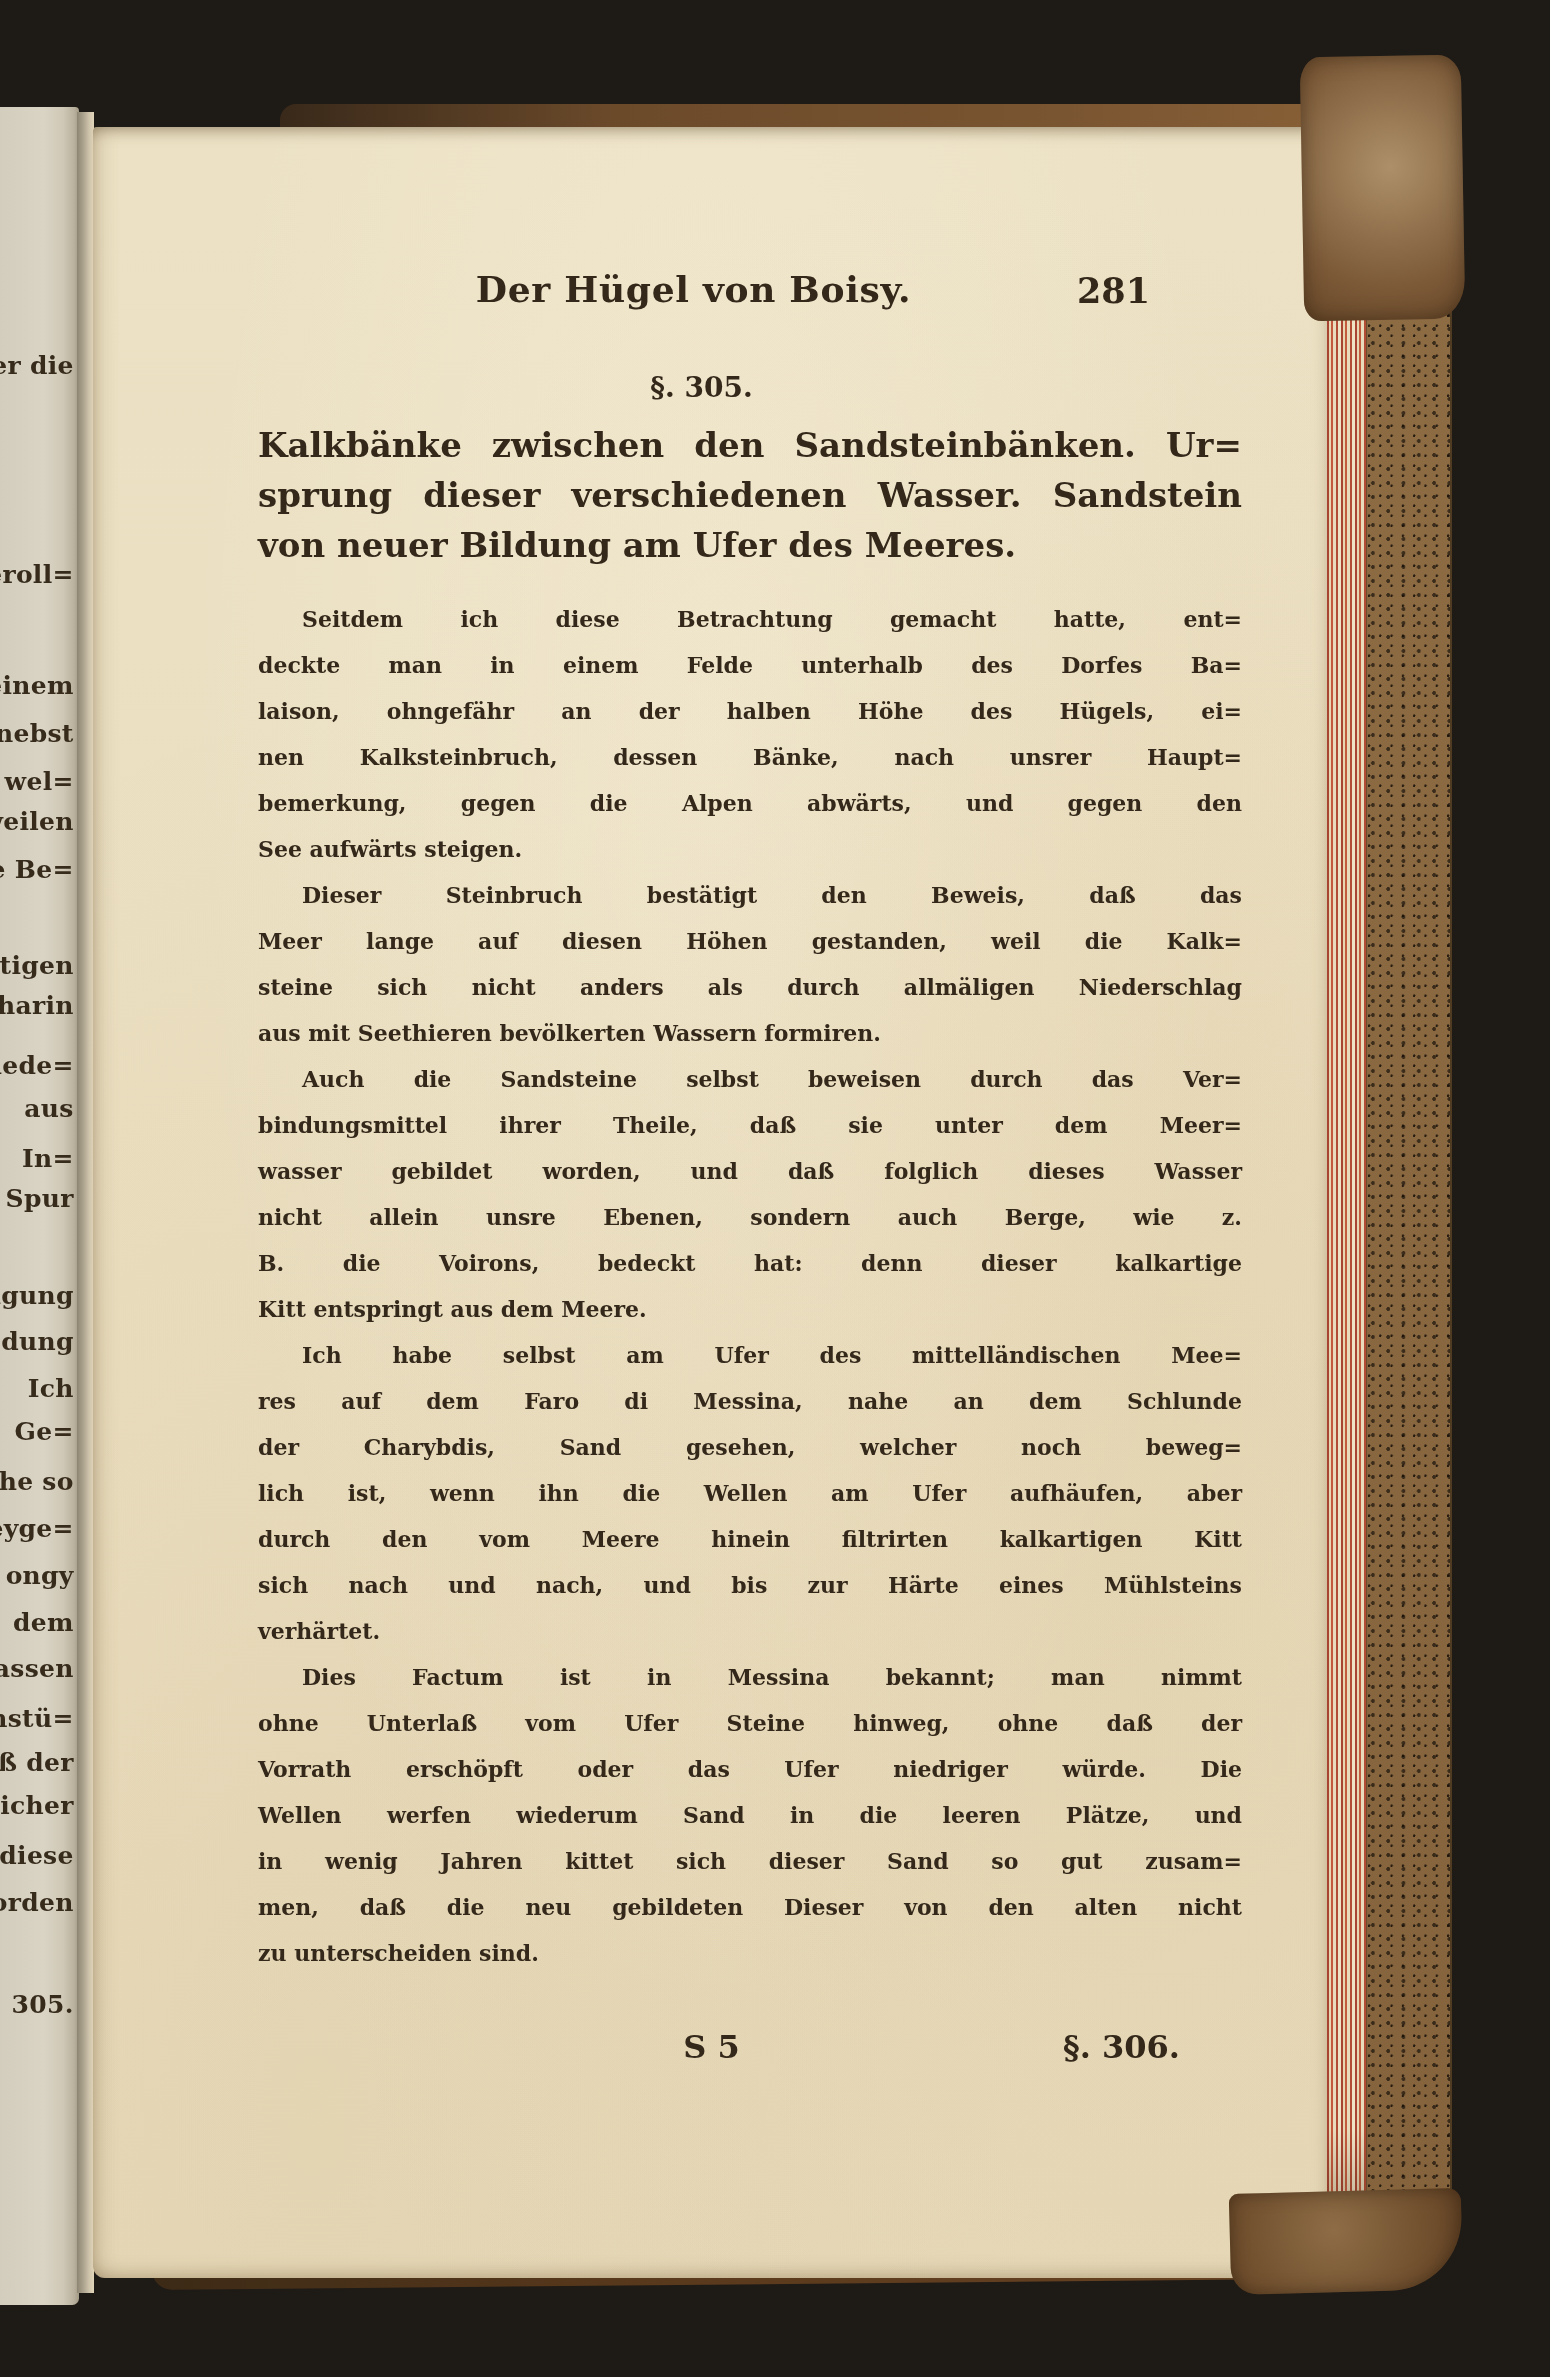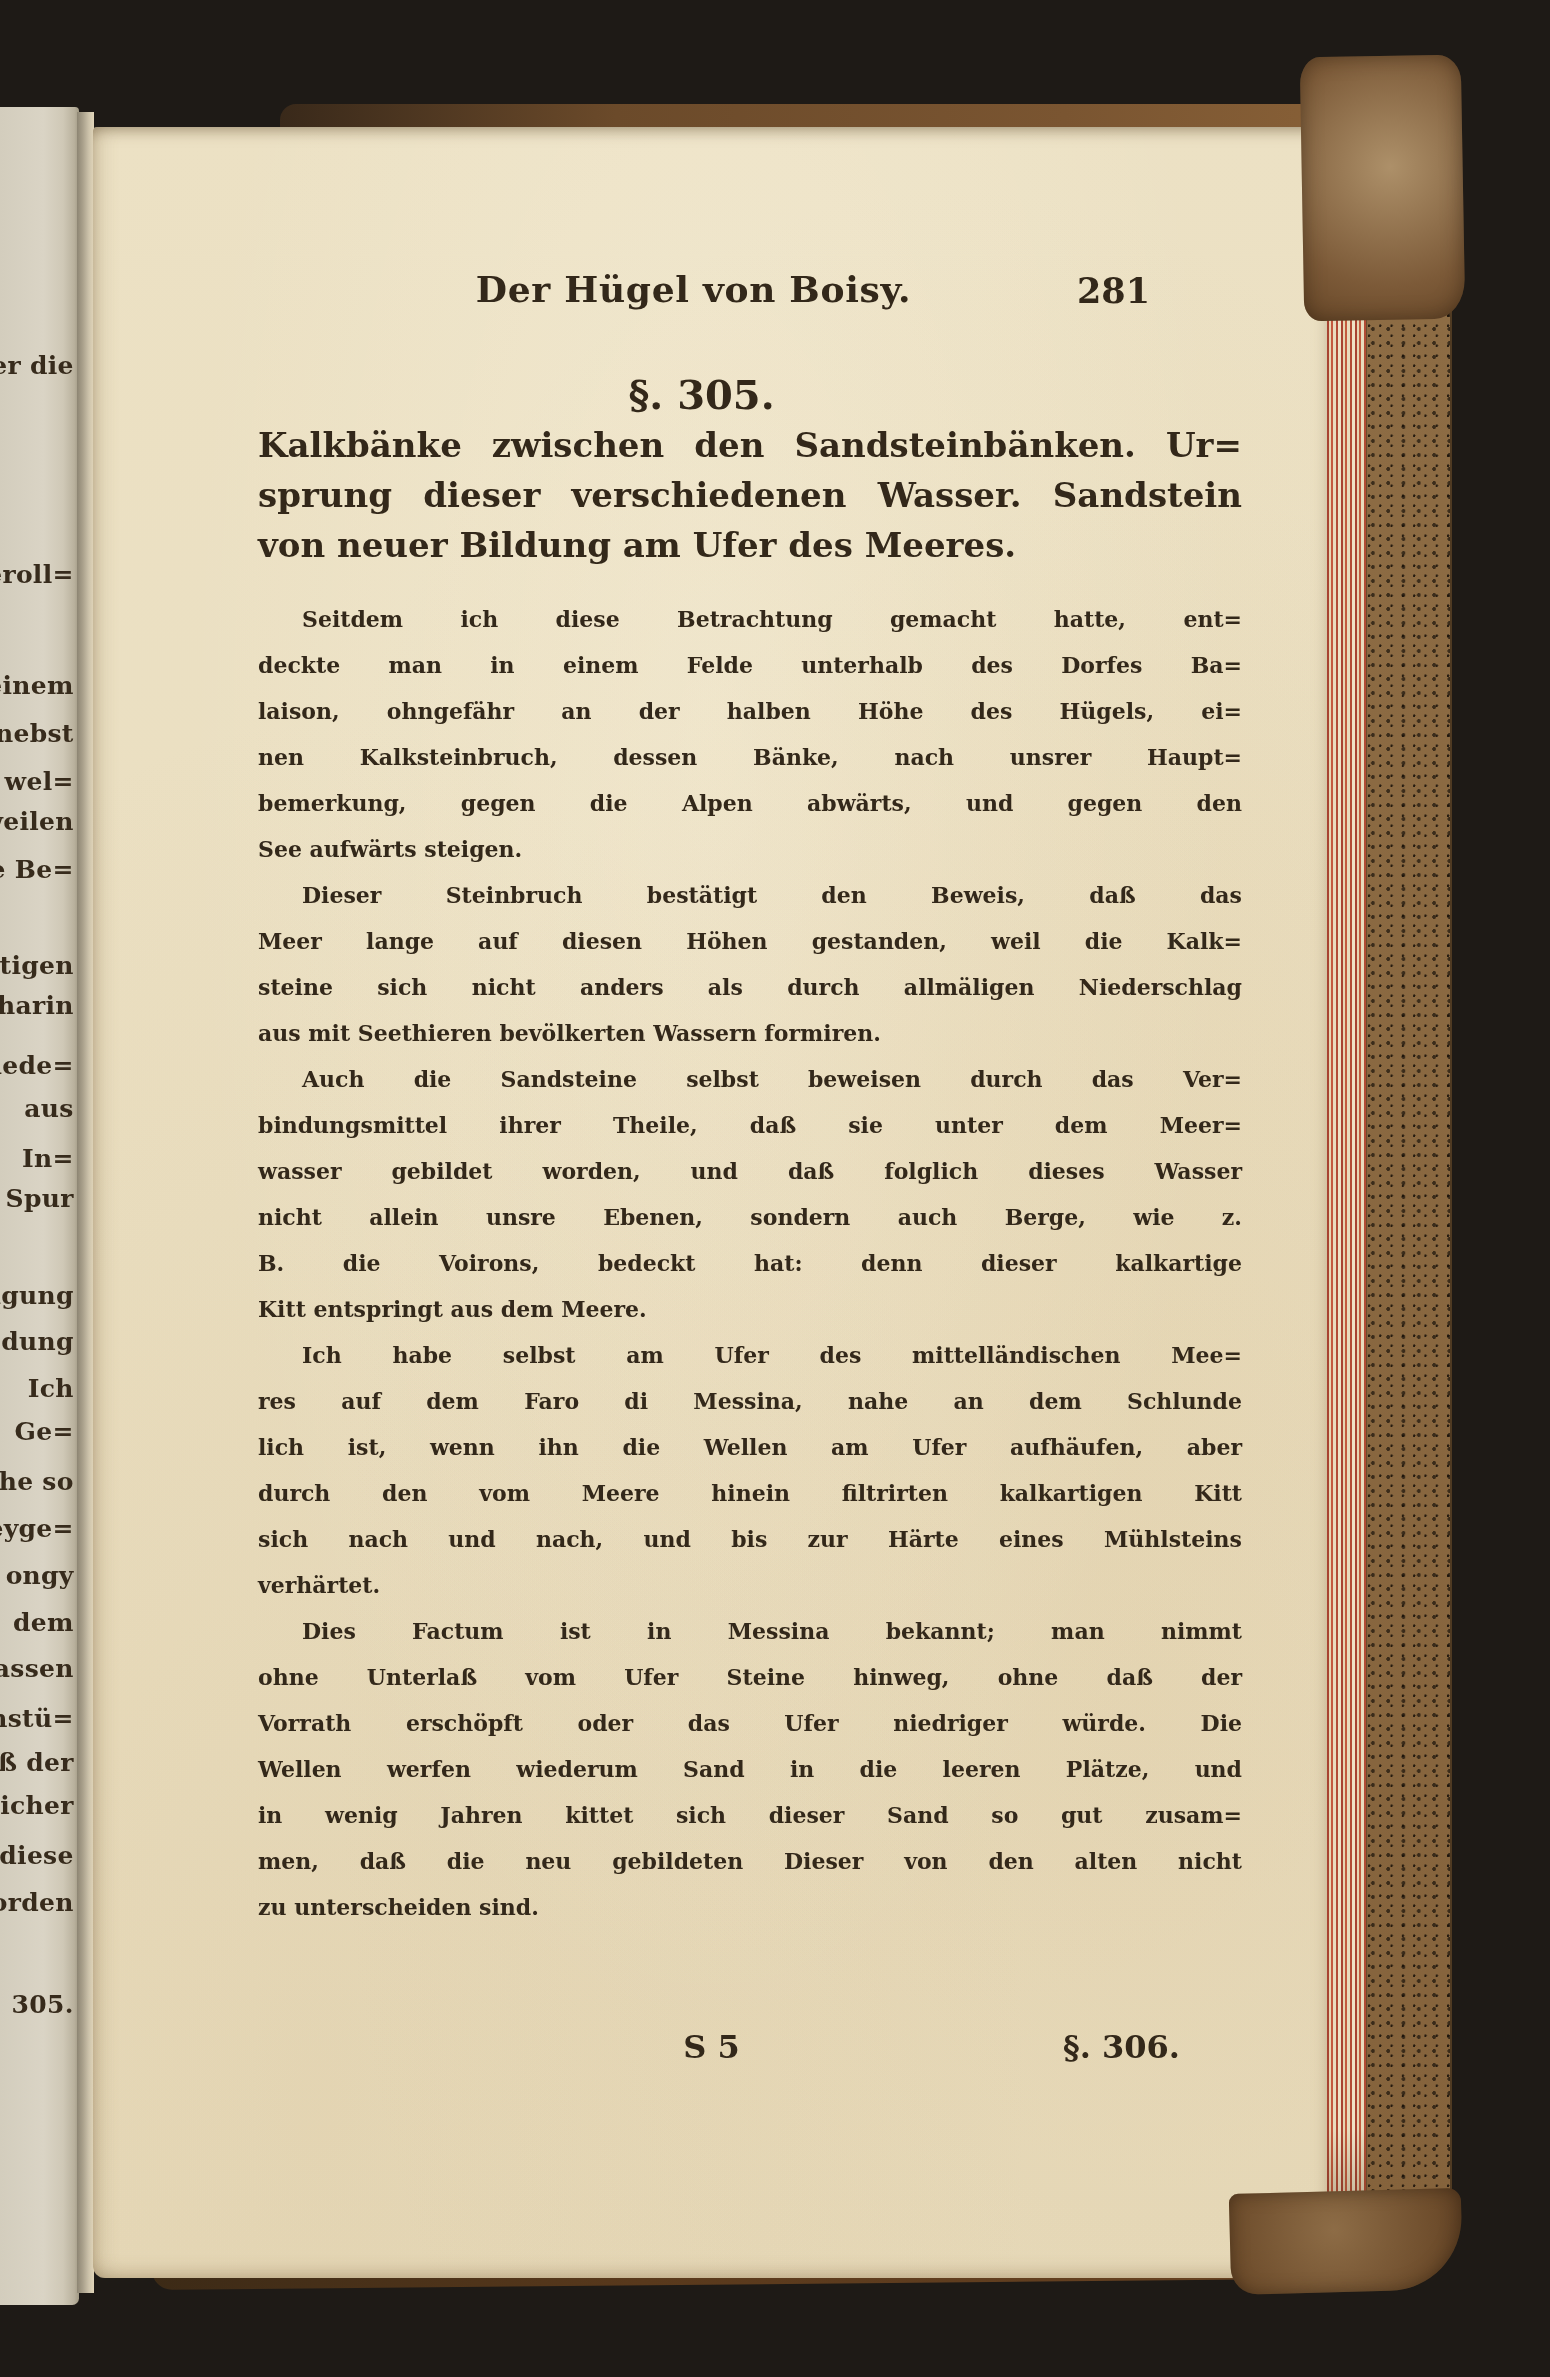--- a/index.html
+++ b/index.html
@@ -59,21 +59,21 @@
   .running-title{
     left:107px;top:141px;width:987px;text-align:center;
     font-size:36px;font-weight:700;letter-spacing:0.7px;
   }
   .page-number{
     left:984px;top:143px;width:147px;text-align:left;
     font-size:35px;font-weight:700;
   }
   .section-mark{
     left:165px;top:244px;width:887px;text-align:center;
-    font-size:40px;font-weight:700;
+    font-size:28px;font-weight:700;
   }
   .heading{
     left:165px;top:293px;width:984px;
     font-size:34px;font-weight:700;line-height:50px;color:#2d2214;
   }
   .heading .hline{position:static;display:block;}
   .heading .hline.j{text-align:justify;text-align-last:justify;}
   .heading .hline.c{}
 
   .textcol{
@@ -196,20 +196,21 @@
 
       <span class="line indent">Auch die Sandsteine selbst beweisen durch das Ver=</span>
       <span class="line">bindungsmittel ihrer Theile, daß sie unter dem Meer=</span>
       <span class="line">wasser gebildet worden, und daß folglich dieses Wasser</span>
       <span class="line">nicht allein unsre Ebenen, sondern auch Berge, wie z.</span>
       <span class="line">B. die Voirons, bedeckt hat: denn dieser kalkartige</span>
       <span class="line short">Kitt entspringt aus dem Meere.</span>
 
       <span class="line indent">Ich habe selbst am Ufer des mittelländischen Mee=</span>
       <span class="line">res auf dem Faro di Messina, nahe an dem Schlunde</span>
+      <span class="line">der Charybdis, Sand gesehen, welcher noch beweg=</span>
       <span class="line">lich ist, wenn ihn die Wellen am Ufer aufhäufen, aber</span>
       <span class="line">durch den vom Meere hinein filtrirten kalkartigen Kitt</span>
       <span class="line">sich nach und nach, und bis zur Härte eines Mühlsteins</span>
       <span class="line short">verhärtet.</span>
 
       <span class="line indent">Dies Factum ist in Messina bekannt;  man nimmt</span>
       <span class="line">ohne Unterlaß vom Ufer Steine hinweg, ohne daß der</span>
       <span class="line">Vorrath erschöpft oder das Ufer niedriger würde.  Die</span>
       <span class="line">Wellen werfen wiederum Sand in die leeren Plätze, und</span>
       <span class="line">in wenig Jahren kittet sich dieser Sand so gut zusam=</span>

